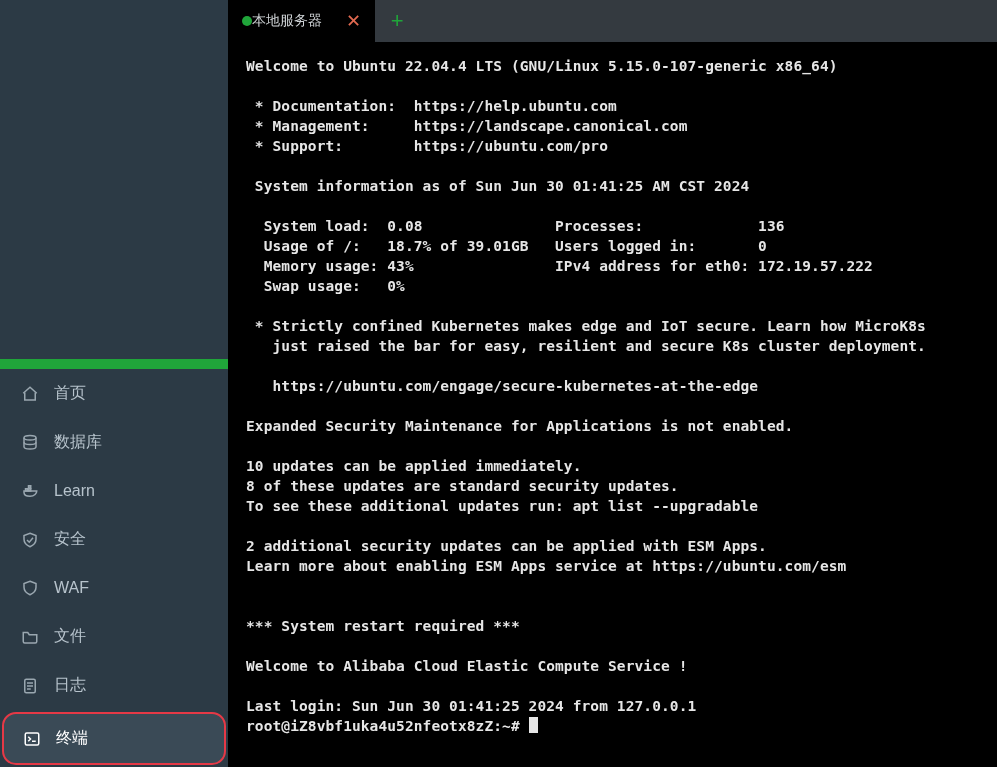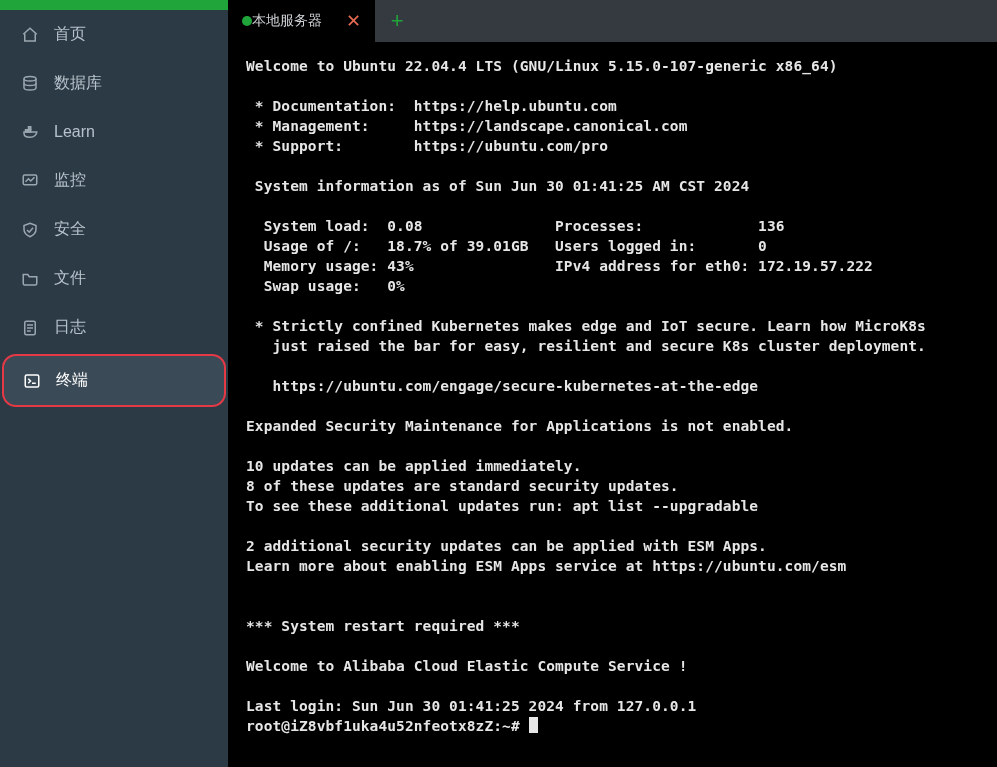--- a/index.html
+++ b/index.html
@@ -11,20 +11,21 @@
     overflow: hidden;
     display: flex;
   }
   .sidebar {
     width: 228px;
     height: 100%;
     background: #2c3a45;
     color: #b7c3cc;
     display: flex;
     flex-direction: column;
+    justify-content: flex-end;
   }
   .sidebar-top {
     height: 10px;
     background: #20a53a;
   }
   .sidebar-item {
     display: flex;
     align-items: center;
     padding: 14px 0 14px 20px;
     font-size: 16px;
@@ -150,40 +151,39 @@
       <svg width="18" height="18" viewBox="0 0 24 24" fill="none" stroke="currentColor" stroke-width="2">
           <path d="M4 14c0 3 3 5 8 5 6 0 9-4 9-7H4z"></path>
           <rect x="6" y="9" width="3" height="3"></rect>
           <rect x="10" y="9" width="3" height="3"></rect>
           <rect x="10" y="5" width="3" height="3"></rect>
         </svg>
     </span>
     <span>Learn</span>
   </div>
 
-  <div class="sidebar-item">
-    <span class="icon">
-      <svg width="18" height="18" viewBox="0 0 24 24" fill="none" stroke="currentColor" stroke-width="2">
-          <rect x="3" y="4" width="18" height="13" rx="2"></rect>
-          <polyline points="6 13 10 9 13 12 18 7"></polyline>
-        </svg>
-    </span>
-    <span>监控</span>
-  </div>
 
   <div class="sidebar-item">
     <span class="icon">
       <svg width="18" height="18" viewBox="0 0 24 24" fill="none" stroke="currentColor" stroke-width="2">
           <path d="M12 3l8 3v5c0 5-3.5 8-8 10-4.5-2-8-5-8-10V6l8-3z"></path>
           <polyline points="8 12 11 15 16 9"></polyline>
         </svg>
     </span>
     <span>安全</span>
   </div>
 
+  <div class="sidebar-item">
+    <span class="icon">
+      <svg width="18" height="18" viewBox="0 0 24 24" fill="none" stroke="currentColor" stroke-width="2">
+          <path d="M12 3l8 3v5c0 5-3.5 8-8 10-4.5-2-8-5-8-10V6l8-3z"></path>
+        </svg>
+    </span>
+    <span>WAF</span>
+  </div>
 
   <div class="sidebar-item">
     <span class="icon">
       <svg width="18" height="18" viewBox="0 0 24 24" fill="none" stroke="currentColor" stroke-width="2">
           <path d="M3 6h6l2 3h10v9a2 2 0 0 1-2 2H5a2 2 0 0 1-2-2V6z"></path>
         </svg>
     </span>
     <span>文件</span>
   </div>
 

